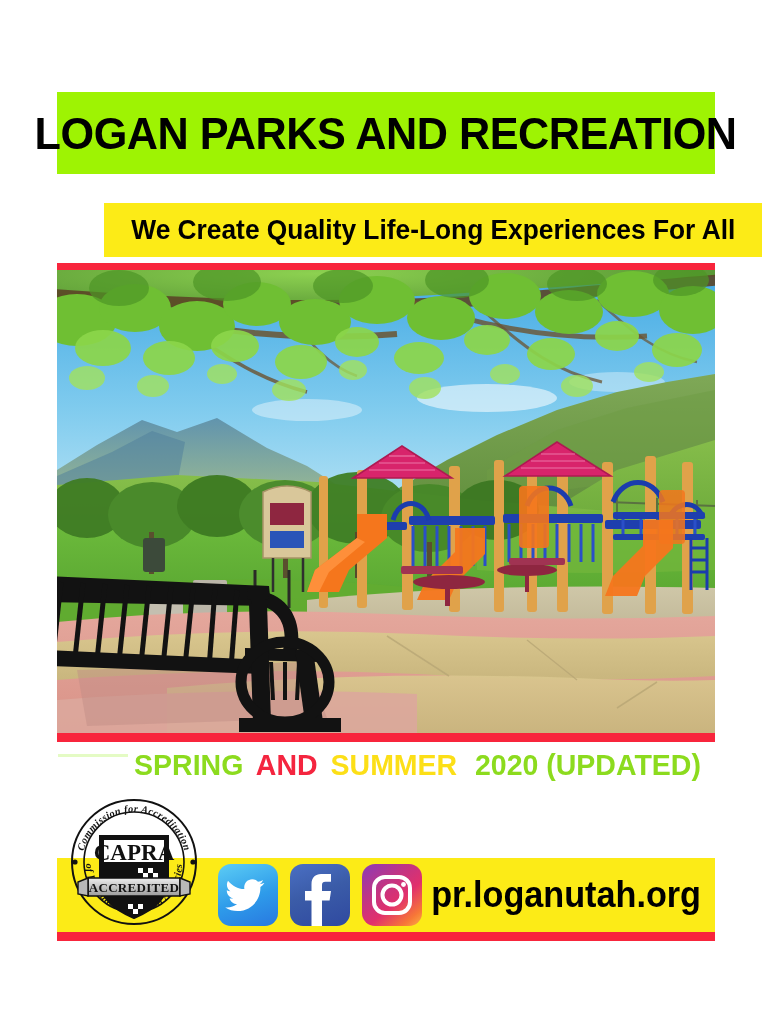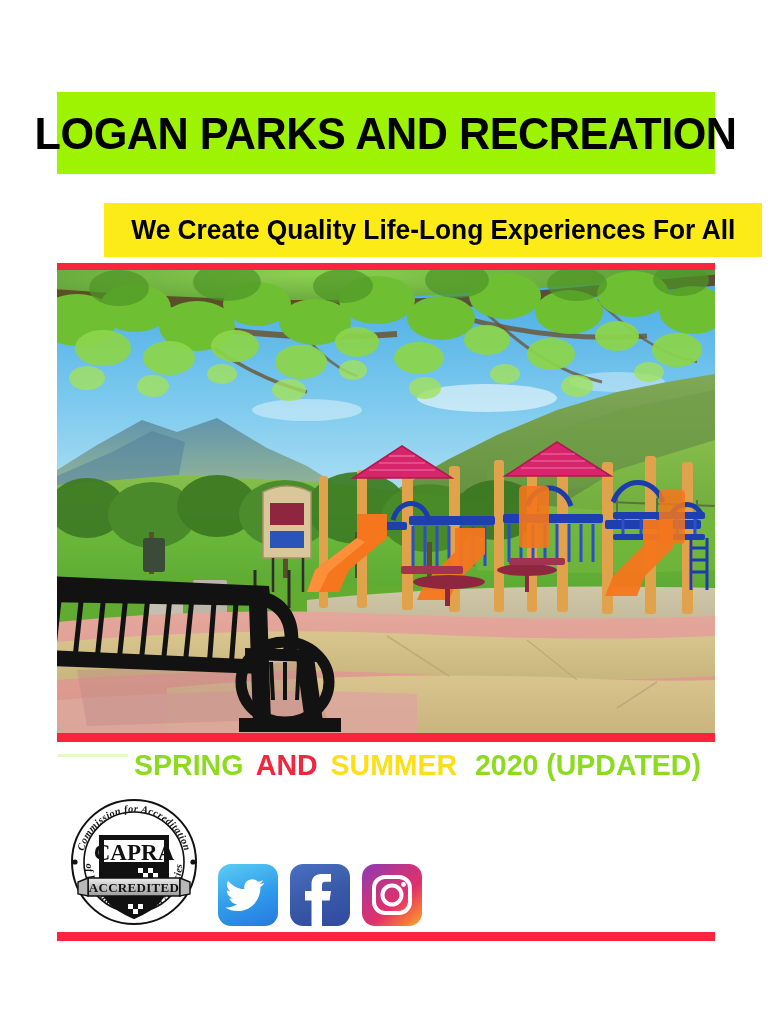--- a/index.html
+++ b/index.html
@@ -517,20 +517,23 @@
   <div class="rule-green-thin"></div>
 
   <div class="season-line">
     <span class="s-spring">SPRING </span>
     <span class="s-and">AND </span>
     <span class="s-summer">SUMMER </span>
     <span class="s-year">2020 (UPDATED)</span>
   </div>
 
 
+  <div class="footer-yellow">
+    <div class="site-text">pr.loganutah.org</div>
+  </div>
 
   <div class="social-row">
     <a class="social-icon ic-twitter">
       <svg viewBox="0 0 60 62">
         <path d="M46 19c-1.4.6-2.9 1-4.5 1.2 1.6-1 2.9-2.5 3.5-4.3-1.5.9-3.2 1.6-5 1.9-1.5-1.5-3.5-2.5-5.8-2.5-4.4 0-8 3.6-8 8 0 .6.1 1.2.2 1.8-6.6-.3-12.5-3.5-16.4-8.4-.7 1.2-1.1 2.5-1.1 4 0 2.8 1.4 5.2 3.5 6.6-1.3 0-2.5-.4-3.6-1v.1c0 3.9 2.7 7.1 6.4 7.8-.7.2-1.4.3-2.1.3-.5 0-1 0-1.5-.1 1 3.2 4 5.5 7.5 5.6-2.8 2.2-6.2 3.5-10 3.5-.7 0-1.3 0-1.9-.1 3.6 2.3 7.8 3.6 12.3 3.6 14.8 0 22.9-12.2 22.9-22.9v-1c1.6-1.1 2.9-2.5 4-4.1z" fill="#ffffff"></path>
       </svg>
     </a>
     <a class="social-icon ic-facebook">
       <svg viewBox="0 0 60 62">
         <path d="M38 10h-7c-5.5 0-9.5 3.6-9.5 10.2V27H15v9.5h6.5V62h10.5V36.5h7.6L41 27h-9V21.4c0-2.4.6-3.6 3.4-3.6H41V10z" fill="#ffffff"></path>

